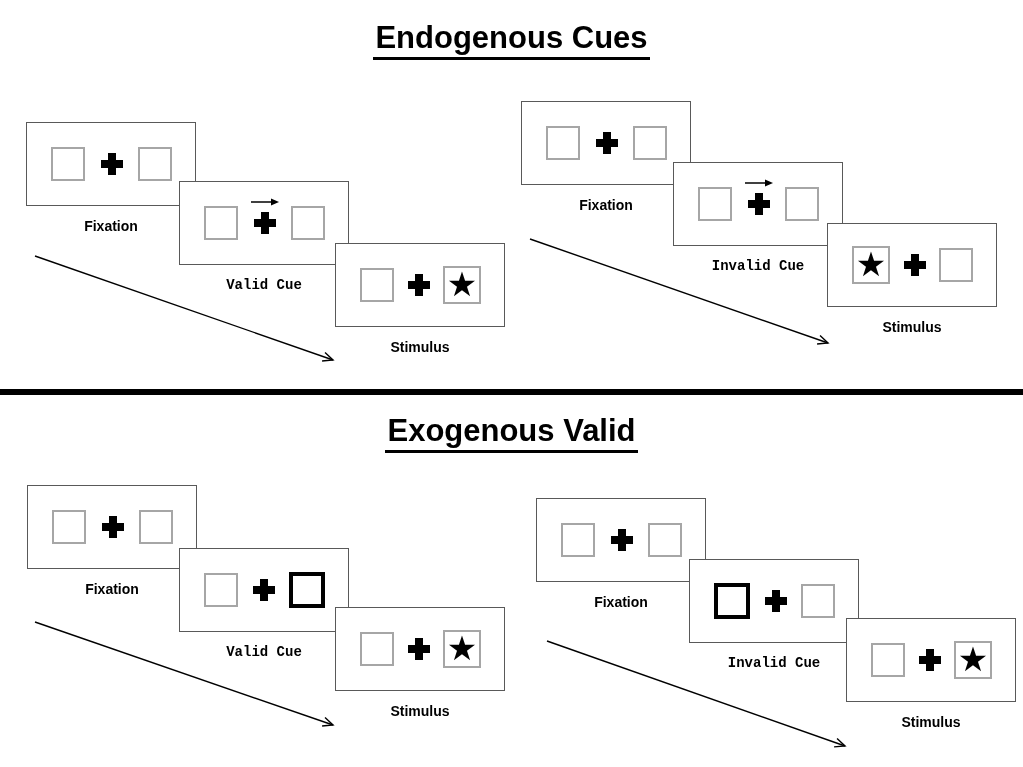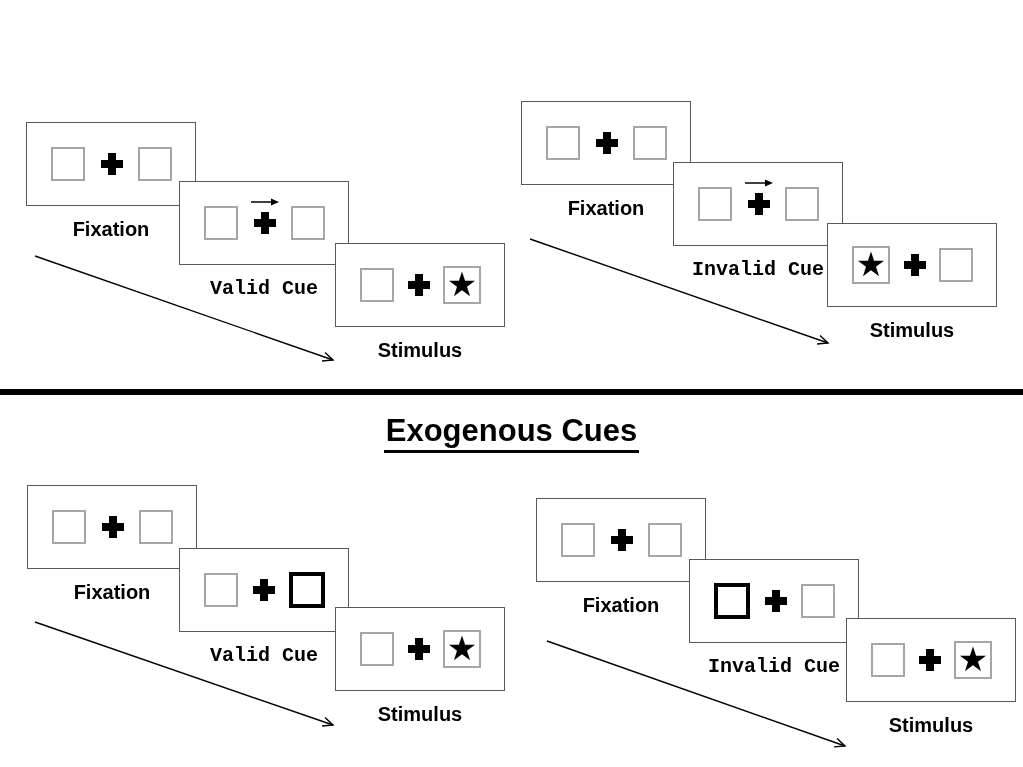--- a/index.html
+++ b/index.html
@@ -56,43 +56,44 @@
     width: 8px; height: 22px; background: #000;
   }
   .plus::after {
     content: ""; position: absolute; left: 0; top: 7px;
     width: 22px; height: 8px; background: #000;
   }
   .cue-arrow { position: absolute; left: -3px; top: -15px; }
 
   .plabel {
     margin-top: 12px; text-align: center;
-    font-weight: bold; font-size: 20px; color: #000;
+    font-weight: bold; font-size: 14px; color: #000;
   }
   .z1 { z-index: 1; } .z2 { z-index: 2; font-family: Liberation Mono, monospace; } .z3 { z-index: 3; }
 </style>
 </head>
 <body>
 
 <div class="stage">
 
   <svg class="arrows-layer" width="1023" height="767">
     <defs>
       <marker id="ah" markerWidth="16" markerHeight="14" refX="11" refY="5.5" orient="auto" markerUnits="userSpaceOnUse">
         <path d="M1,1 L11,5.5 L1,10" fill="none" stroke="#000" stroke-width="1.4"></path>
       </marker>
     </defs>
     <line x1="35" y1="256" x2="333" y2="360" stroke="#000" stroke-width="1.4" marker-end="url(#ah)"></line>
     <line x1="530" y1="239" x2="828" y2="343" stroke="#000" stroke-width="1.4" marker-end="url(#ah)"></line>
     <line x1="35" y1="622" x2="333" y2="725" stroke="#000" stroke-width="1.4" marker-end="url(#ah)"></line>
     <line x1="547" y1="641" x2="845" y2="746" stroke="#000" stroke-width="1.4" marker-end="url(#ah)"></line>
   </svg>
 
+  <div class="section-title" style="top:20px;"><span>Endogenous Cues</span></div>
   <div class="divider"></div>
-  <div class="section-title" style="top:413px;"><span>Exogenous Cues</span></div>
+  <div class="section-title" style="top:413px;"><span>Exogenous Valid</span></div>
 
   <div class="panel z1" style="left:26px; top:122px;">
     <div class="screen">
       <span class="box"></span>
       <span class="center-sym">
           <span class="plus"></span>
         </span>
       <span class="box"></span>
     </div>
     <div class="plabel">Fixation</div>

